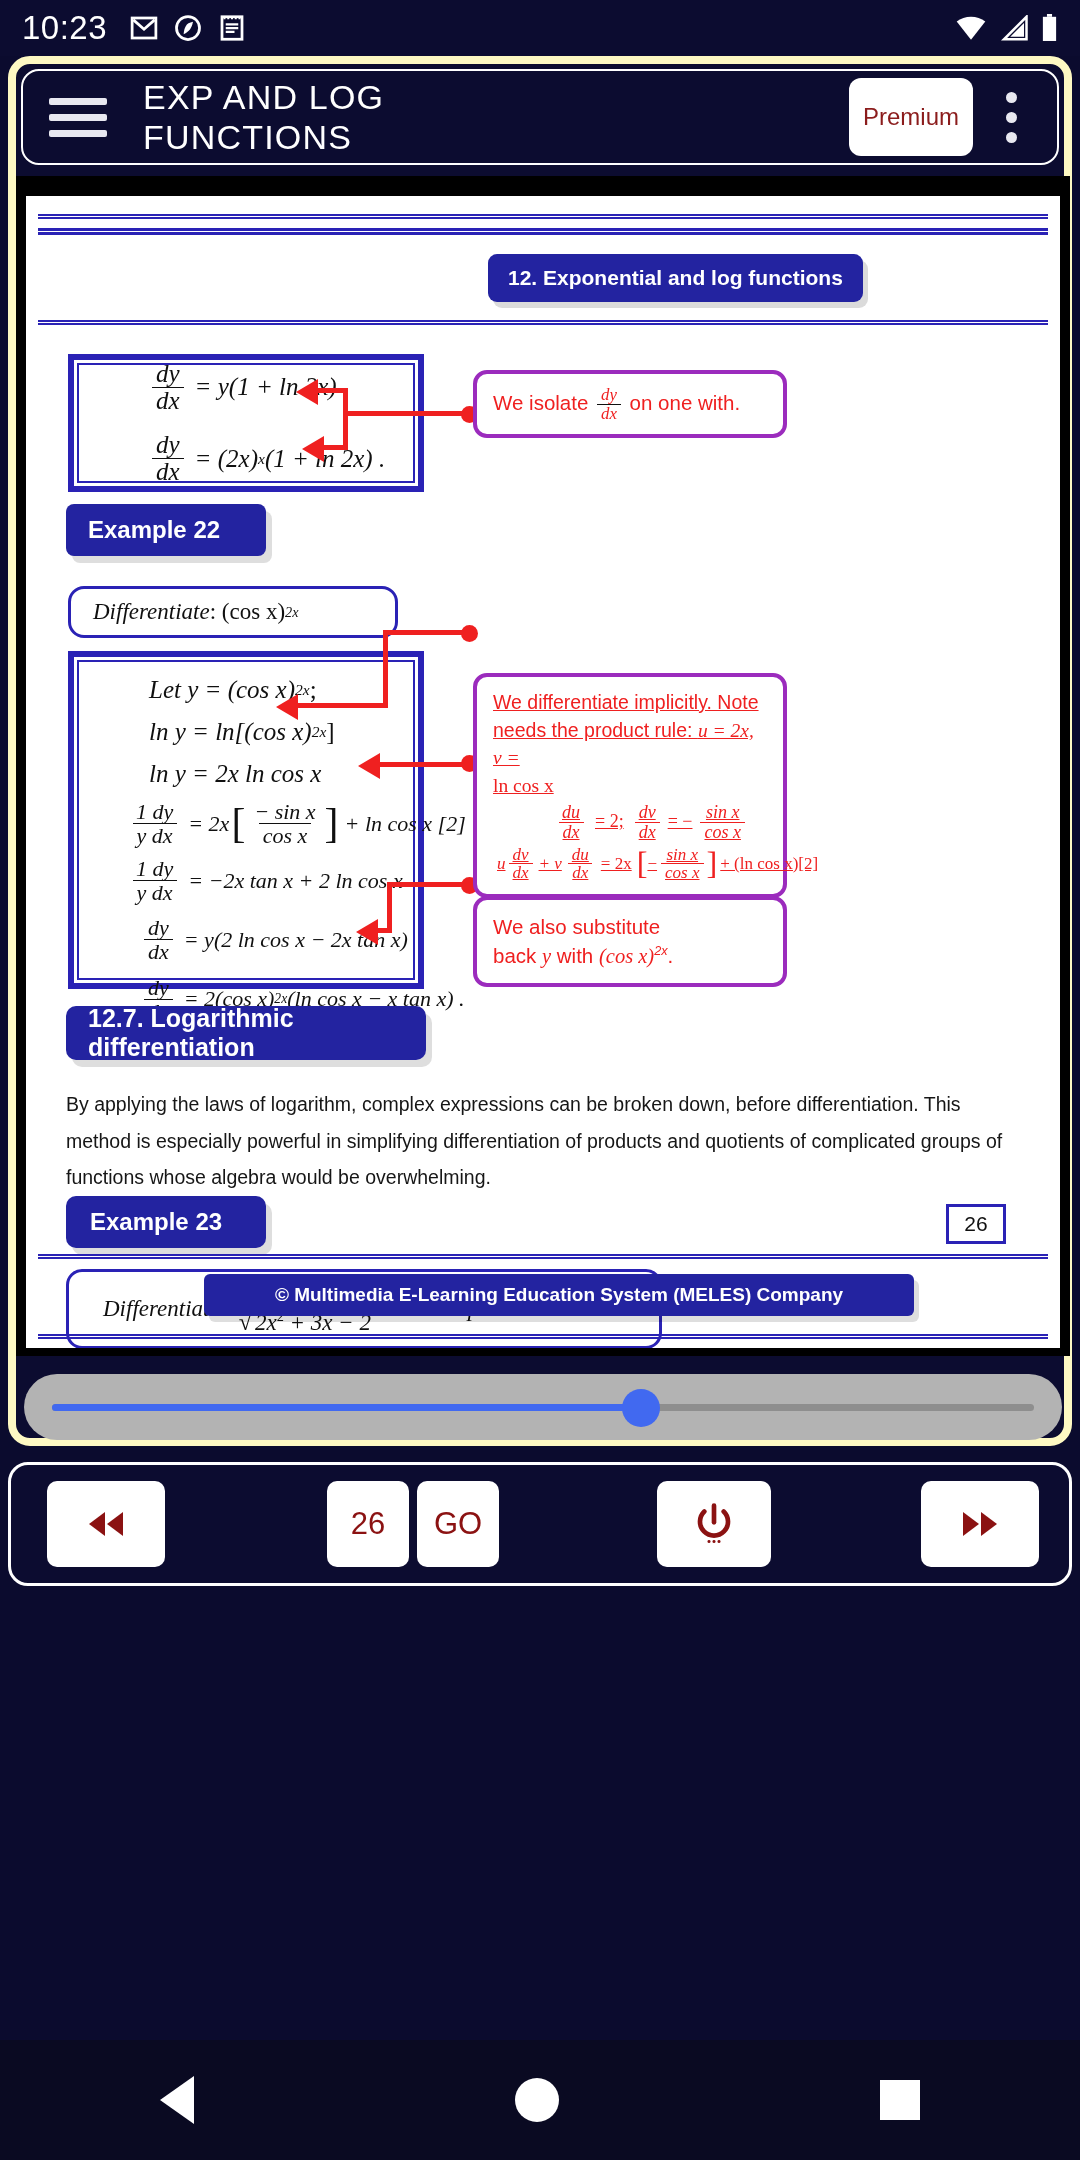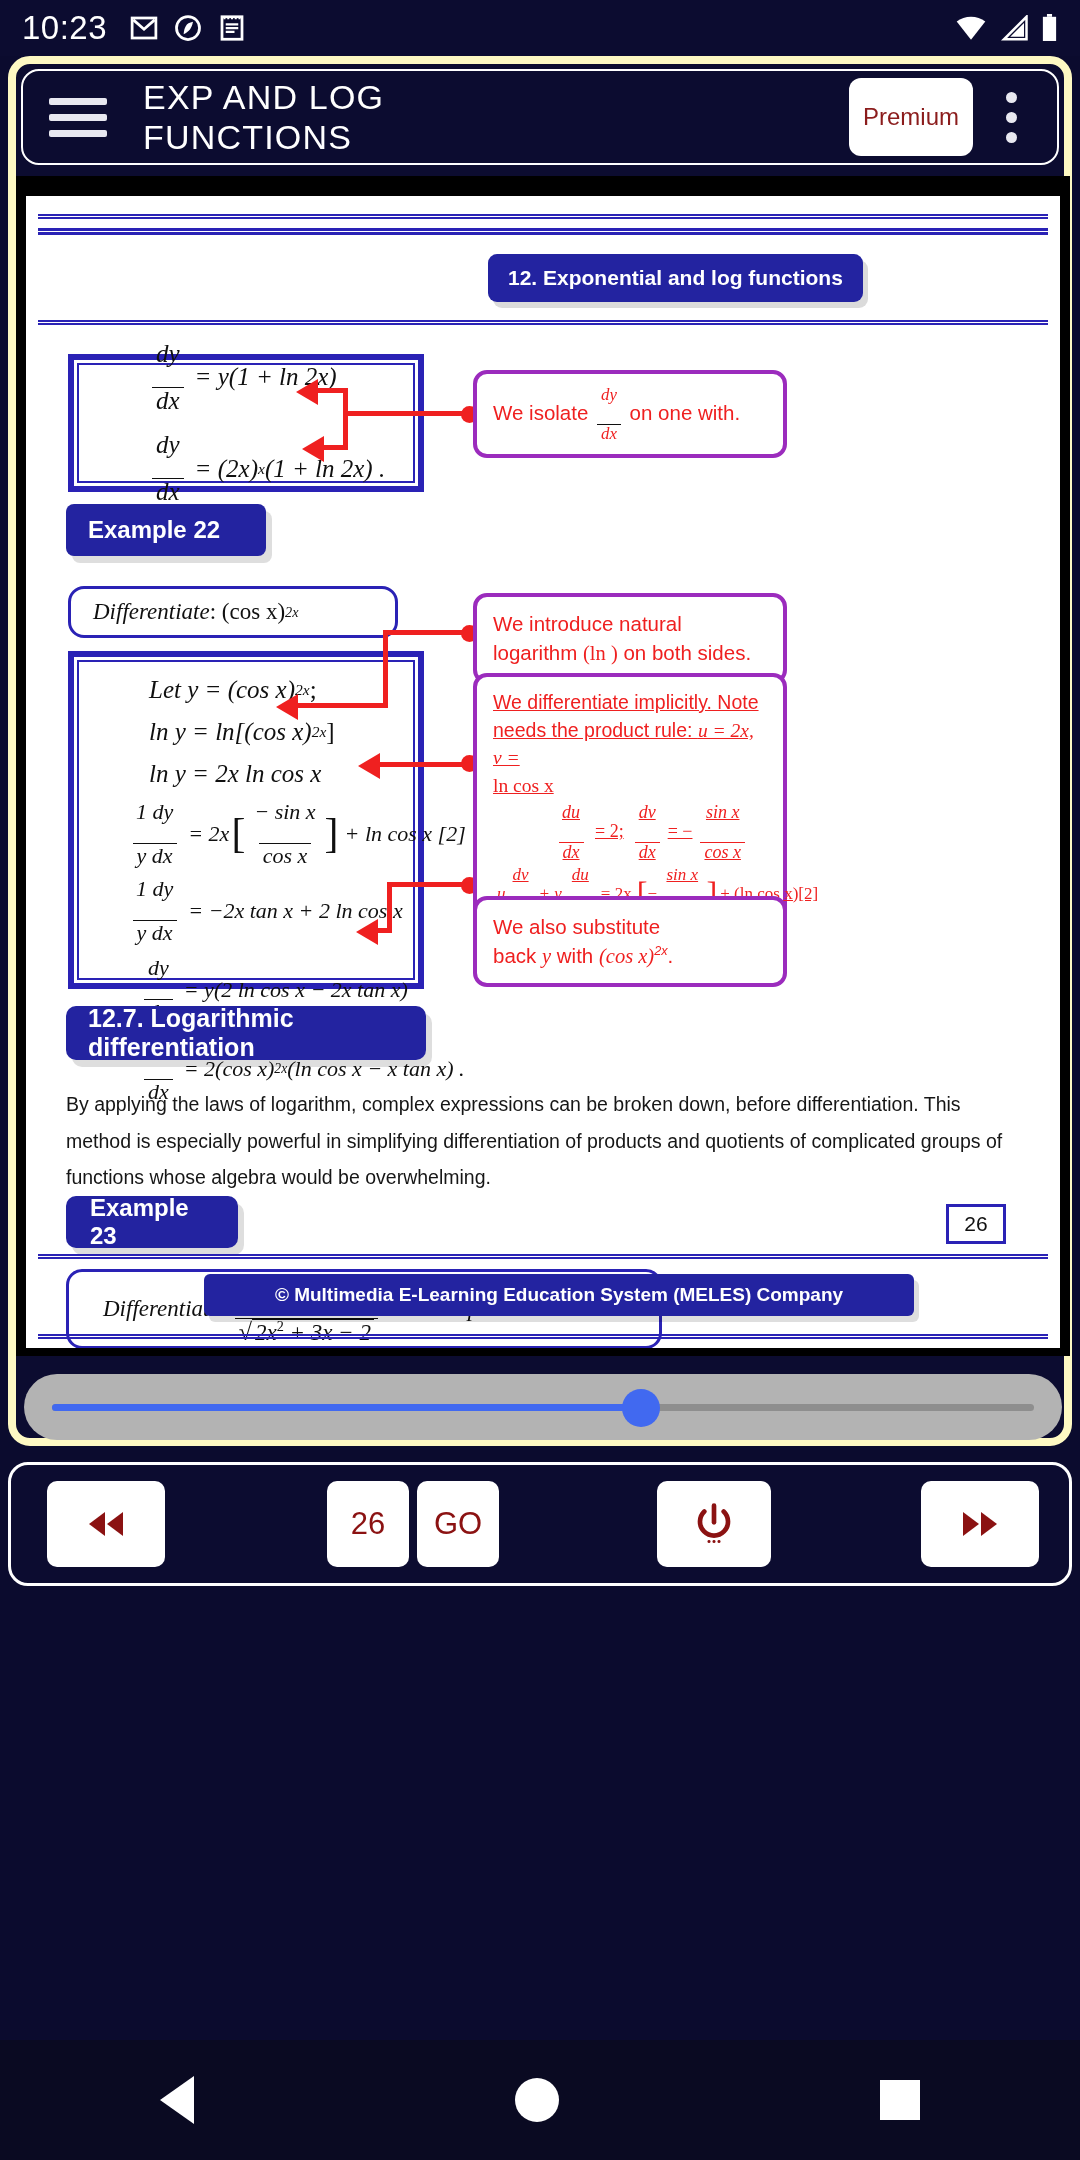--- a/index.html
+++ b/index.html
@@ -173,21 +173,21 @@
   
   .mrow {
     font-family: "Liberation Serif", serif;
     font-size: 25px; color: #101010;
     display: flex; align-items: center;
     white-space: nowrap;
   }
   .frac { display: inline-flex; flex-direction: column; align-items: center;
           vertical-align: middle; margin: 0 3px; line-height: 1.05; }
   .frac .num { padding: 0 4px; }
-  .frac .den { padding: 0 4px; border-top: 1.6px solid #101010; margin-top: 20px; }
+  .frac .den { padding: 0 4px; border-top: 1.6px solid #101010; }
   .it { font-style: italic; }
   .up { font-style: normal; }
   sup.e { font-size: 0.62em; vertical-align: super; font-style: italic; }
   .sqrt { border-top: 1.6px solid #101010; padding: 0 3px; }
 
   
   .bodytext {
     position: absolute;
     font-family: "Liberation Sans", sans-serif;
     font-size: 19.5px;
@@ -452,24 +452,20 @@
       <div class="arrow-left" style="left:332px; top:557px;"></div>
       <div class="redline" style="left:354px; top:566px; width:84px; height:5px;"></div>
       <div class="bullet" style="left:435px; top:559px;"></div>
 
       <div class="arrow-left" style="left:330px; top:723px;"></div>
       <div class="redline" style="left:352px; top:732px; width:14px; height:5px;"></div>
       <div class="redline" style="left:361px; top:686px; width:5px; height:51px;"></div>
       <div class="redline" style="left:361px; top:686px; width:76px; height:5px;"></div>
       <div class="bullet" style="left:435px; top:681px;"></div>
 
-      <div class="ann" style="left:447px; top:397px; width:314px;">
-        
-        <span>We introduce natural logarithm </span><span class="mathrm">(ln )</span><span> on both sides.</span>
-      </div>
 
       <div class="ann" style="left:447px; top:477px; width:314px; font-size:19.5px;text-decoration:underline;">
         <div>We differentiate implicitly. Note</div>
         <div>
           <span>needs the product rule: </span><span class="mathit">u = 2x,  v =</span>
         </div>
         <div class="mathit" style="font-style:normal;">ln cos x</div>
 
         <div class="mrow" style="color:#ef2020; font-size:18px; padding-left:62px; margin-top:3px;">
           <span class="frac">
@@ -515,21 +511,21 @@
         <div>We also substitute</div>
         <div>
           <span>back </span><span class="mathit">y</span><span> with </span><span class="mathit">(cos x)</span><sup class="e">2x</sup><span>.</span>
         </div>
       </div>
 
       <div class="chip" style="left:40px; top:810px; width:360px; height:54px; font-size:25px;">12.7. Logarithmic differentiation</div>
 
       <div class="bodytext" style="left:40px; top:890px; width:960px;">By applying the laws of logarithm, complex expressions can be broken down, before differentiation. This method is especially powerful in simplifying differentiation of products and quotients of complicated groups of functions whose algebra would be overwhelming.</div>
 
-      <div class="chip" style="left:40px; top:1000px; width:172px; height:52px;padding-left:24px;">Example 23</div>
+      <div class="chip" style="left:40px; top:1000px; width:200px; height:52px;padding-left:24px;">Example 23</div>
 
       <div class="qbox" style="left:40px; top:1073px; width:596px; height:80px;">
         <div class="mrow" style="font-size:23px; padding-left:12px;">
           <span class="it" style="margin-right:12px;">Differentiate</span>
           <span class="frac">
             <span class="num" style="font-style:italic;">3x + 4</span>
             <span class="den">
               <span style="font-size:1.05em;">√</span><span class="sqrt"><span class="it">2x</span><sup class="e" style="font-style:normal;">2</sup><span class="it"> + 3x − 2</span></span>
             </span>
           </span>

